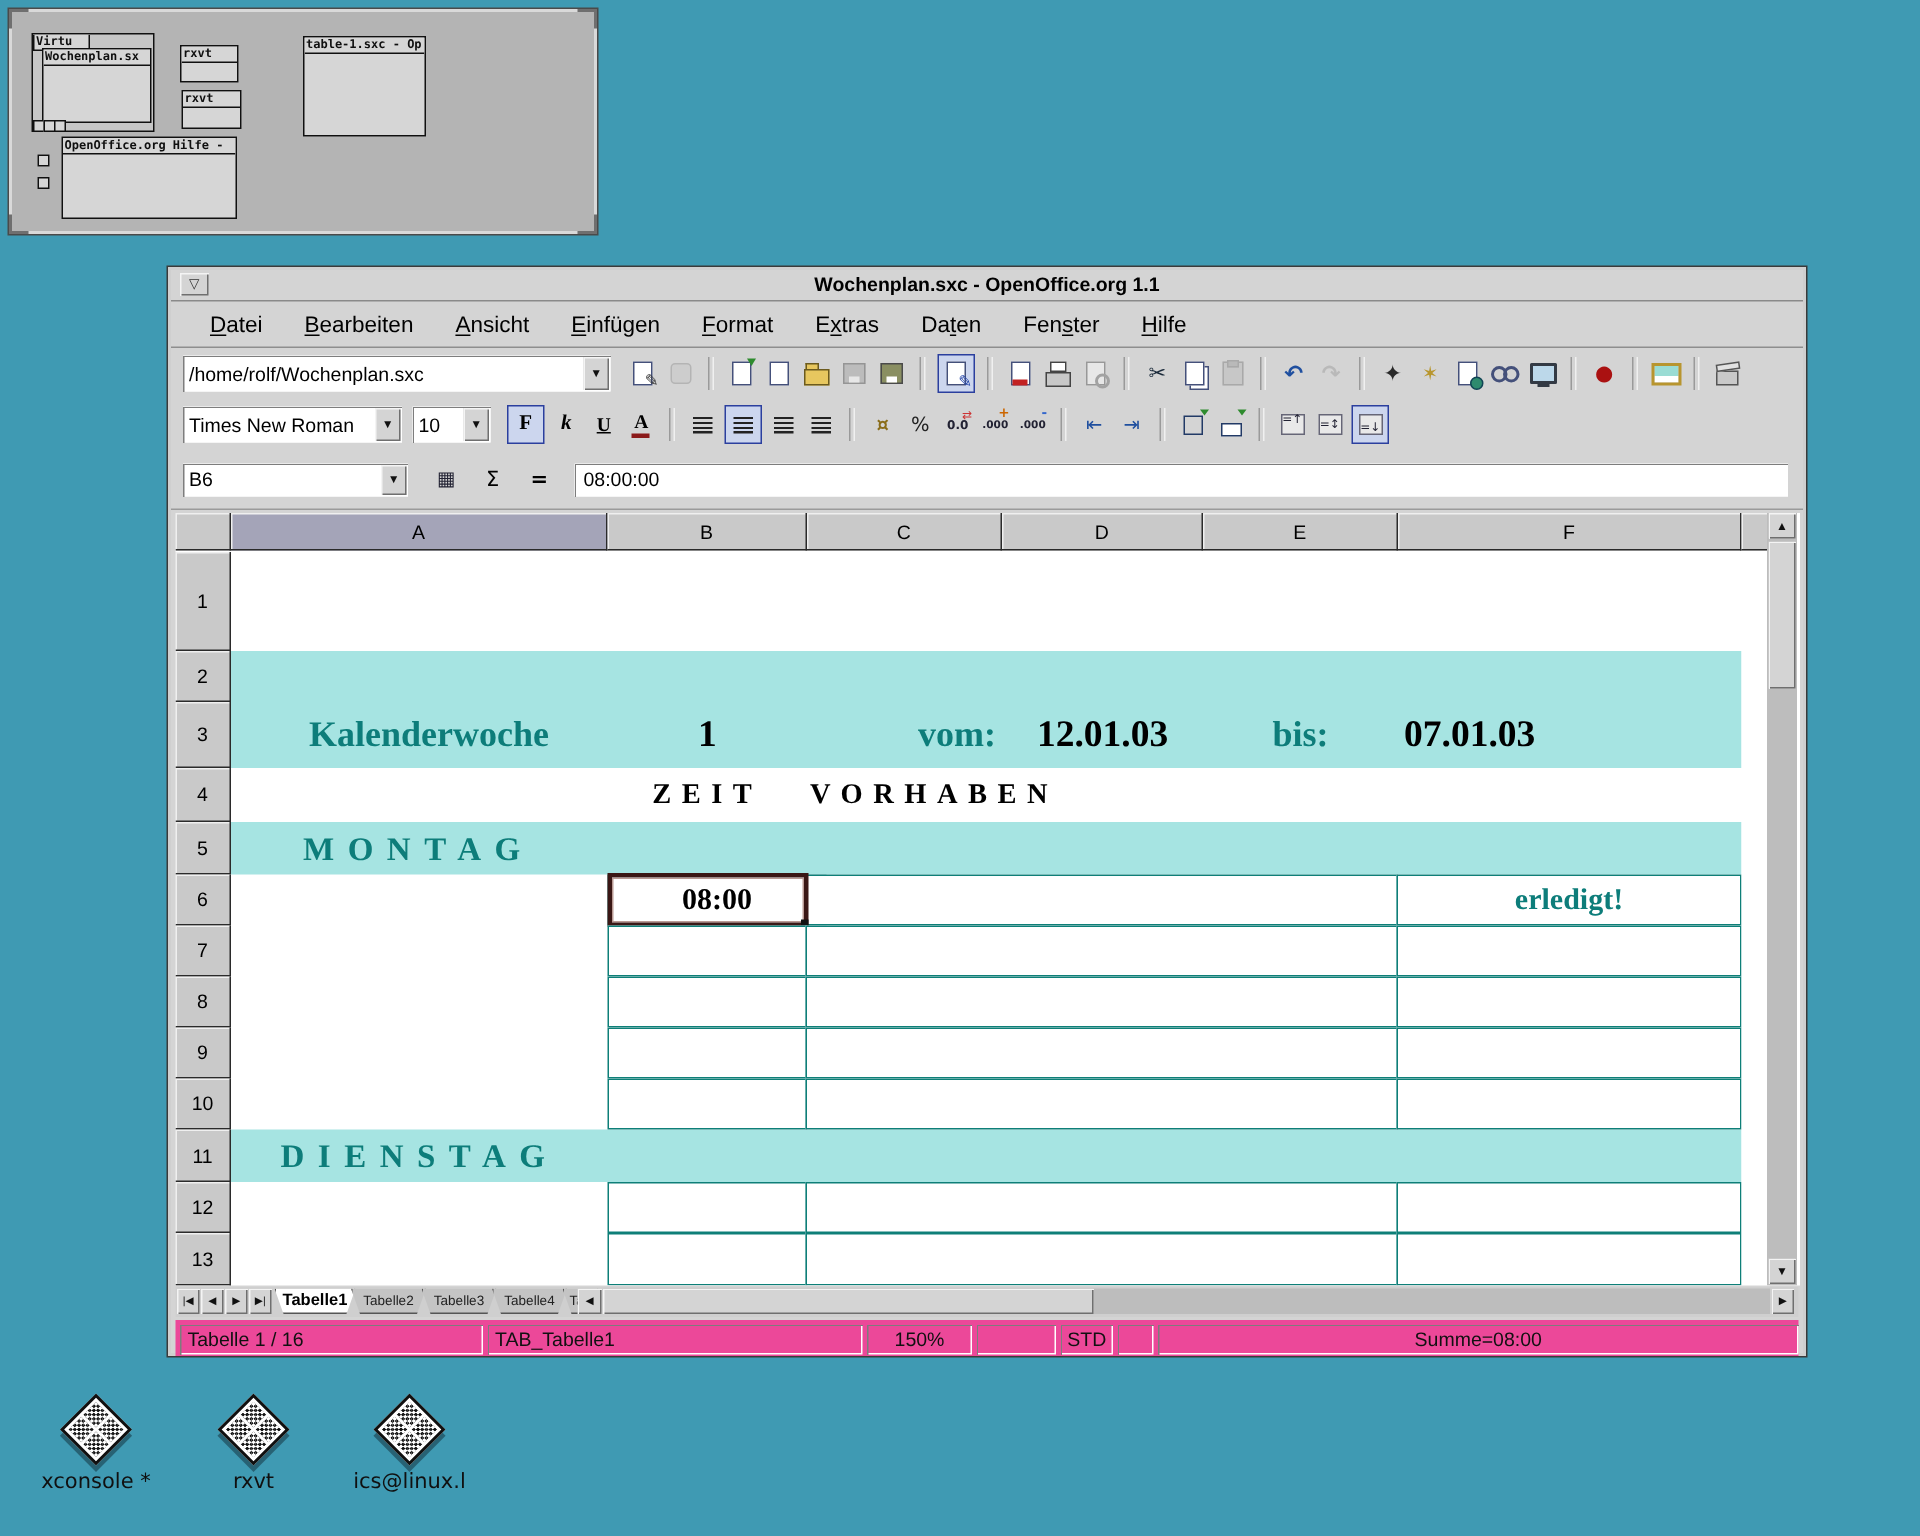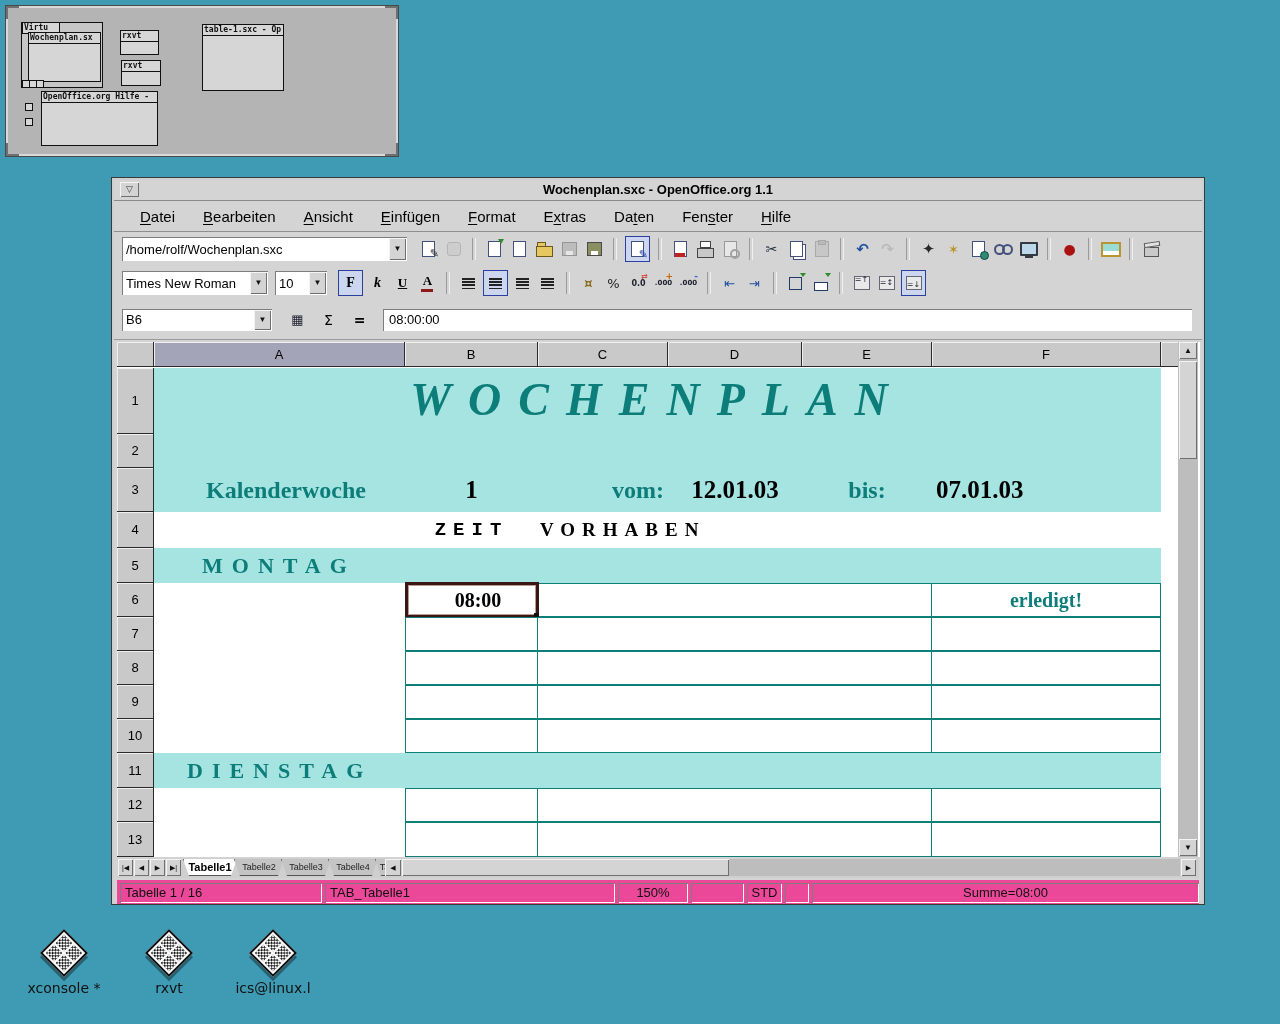--- a/index.html
+++ b/index.html
@@ -351,34 +351,31 @@
         <div class="rowhdr" style="top: 241px; height: 34px;">6</div>
         <div class="rowhdr" style="top: 275px; height: 34px;">7</div>
         <div class="rowhdr" style="top: 309px; height: 34px;">8</div>
         <div class="rowhdr" style="top: 343px; height: 34px;">9</div>
         <div class="rowhdr" style="top: 377px; height: 34px;">10</div>
         <div class="rowhdr" style="top: 411px; height: 35px;">11</div>
         <div class="rowhdr" style="top: 446px; height: 34px;">12</div>
         <div class="rowhdr" style="top: 480px; height: 35px;">13</div>
       </div>
     <div id="rowsarea">
-        <div class="band" style="top: 0px; height: 66px;">
-          <div id="bigtitle">WOCHENPLAN</div>
-        </div>
         <div class="band" style="top: 66px; height: 34px;"></div>
         <div class="band" style="top: 100px; height: 44px;">
           <span class="r3txt" style="left: 52px;">Kalenderwoche</span>
           <span class="r3val" style="left: 251px; width: 133px; text-align: center;">1</span>
           <span class="r3txt" style="left: 384px; width: 126px; text-align: right;">vom:</span>
           <span class="r3val" style="left: 514px; width: 134px; text-align: center;">12.01.03</span>
           <span class="r3txt" style="left: 648px; width: 130px; text-align: center;">bis:</span>
           <span class="r3val" style="left: 782px;">07.01.03</span>
         </div>
         <div style="position: absolute; left: 0px; top: 144px; width: 1007px; height: 36px;">
-          <span class="r4txt" style="left: 251px; width: 133px; text-align: center; font-family: Liberation Mono, monospace;">ZEIT</span>
+          <span class="r4txt" style="left: 251px; width: 133px; text-align: center;">ZEIT</span>
           <span class="r4txt" style="left: 386px;">VORHABEN</span>
         </div>
         <div class="band" style="top: 180px; height: 35px;">
           <span class="daytxt" style="left: 48px;">MONTAG</span>
         </div>
         <div class="band" style="top: 385px; height: 35px;">
           <span class="daytxt" style="left: 33px;">DIENSTAG</span>
         </div>
         <div class="gcell" style="left: 251px; top: 215px; width: 146px; height: 34px;">
           <div class="cellval" style="left: 0px; right: 0px; top: 0px; line-height: 32px; color: rgb(0, 0, 0);">08:00</div>
@@ -431,21 +428,21 @@
       </div>
     <div class="navbtn" style="left:268px;width:16px">◀</div>
     <div class="track" style="left:285px;top:1px;width:778px;height:17px">
       <div class="thumb" style="left:0;top:0;width:327px;height:17px"></div>
     </div>
     <div class="navbtn" style="left:1064px;width:15px">▶</div>
   </div>
 
   <div id="statusbar" class="abs">
       <div class="stseg" style="width: 202px; justify-content: flex-start;">Tabelle 1 / 16</div>
-      <div class="stseg" style="width: 290px; justify-content: flex-start;">TAB_Tabelle1</div>
+      <div class="stseg" style="width: 250px; justify-content: flex-start;">TAB_Tabelle1</div>
       <div class="stseg" style="width: 70px; justify-content: center;">150%</div>
       <div class="stseg" style="width: 53px; justify-content: center;"></div>
       <div class="stseg" style="width: 35px; justify-content: center;">STD</div>
       <div class="stseg" style="width: 24px; justify-content: center;"></div>
       <div class="stseg" style="flex: 1 1 0%; width: auto; justify-content: center;">Summe=08:00</div>
     </div>
 </div>
 
 <div id="dicons">
     <div class="dicon" style="left: 9px; top: 930px;">

